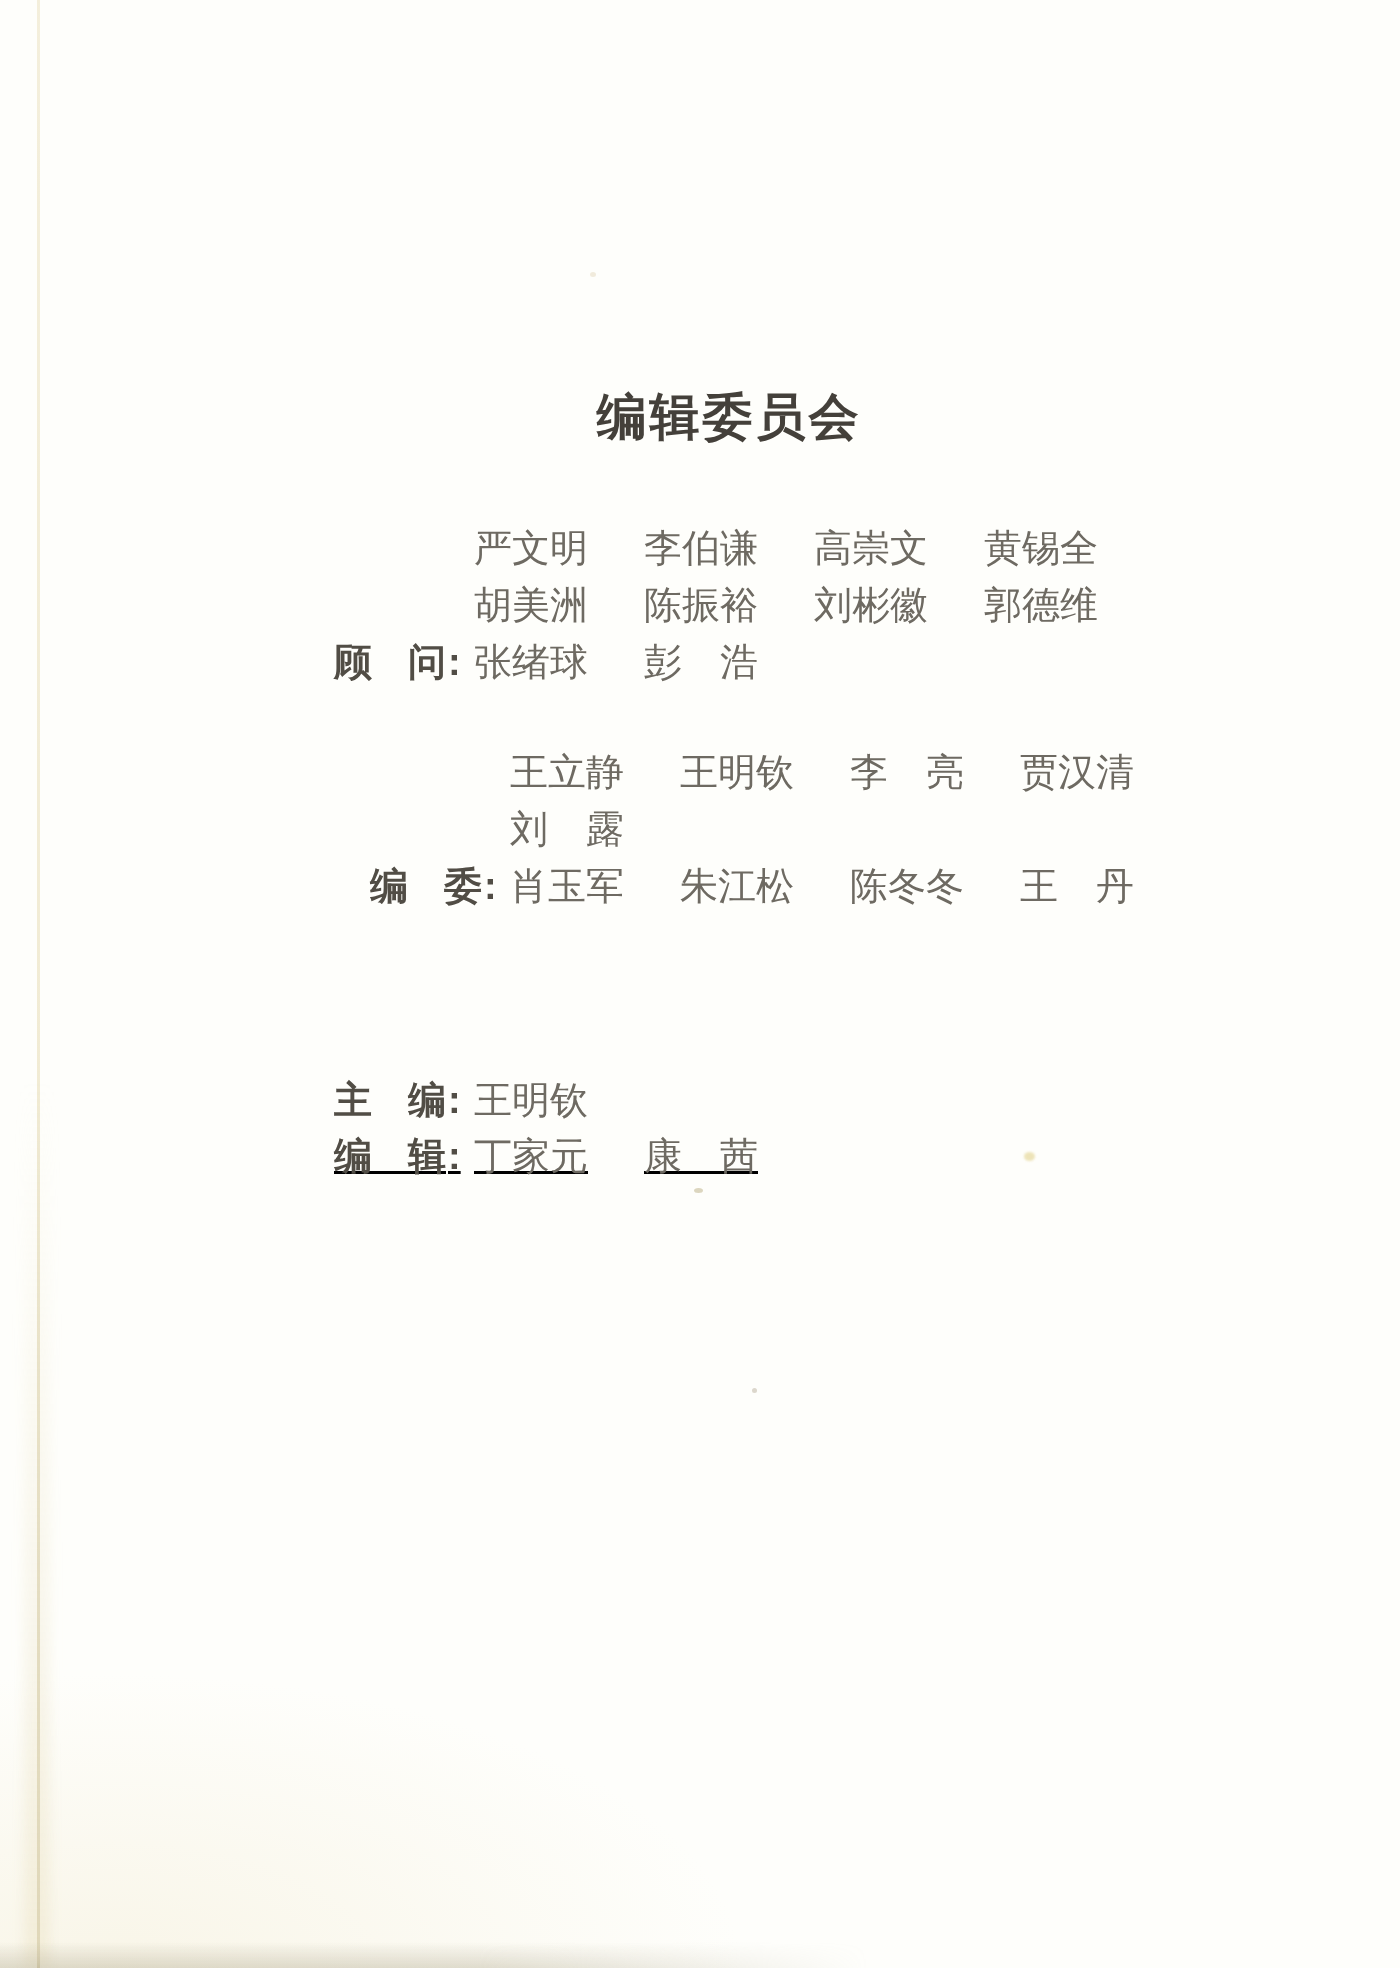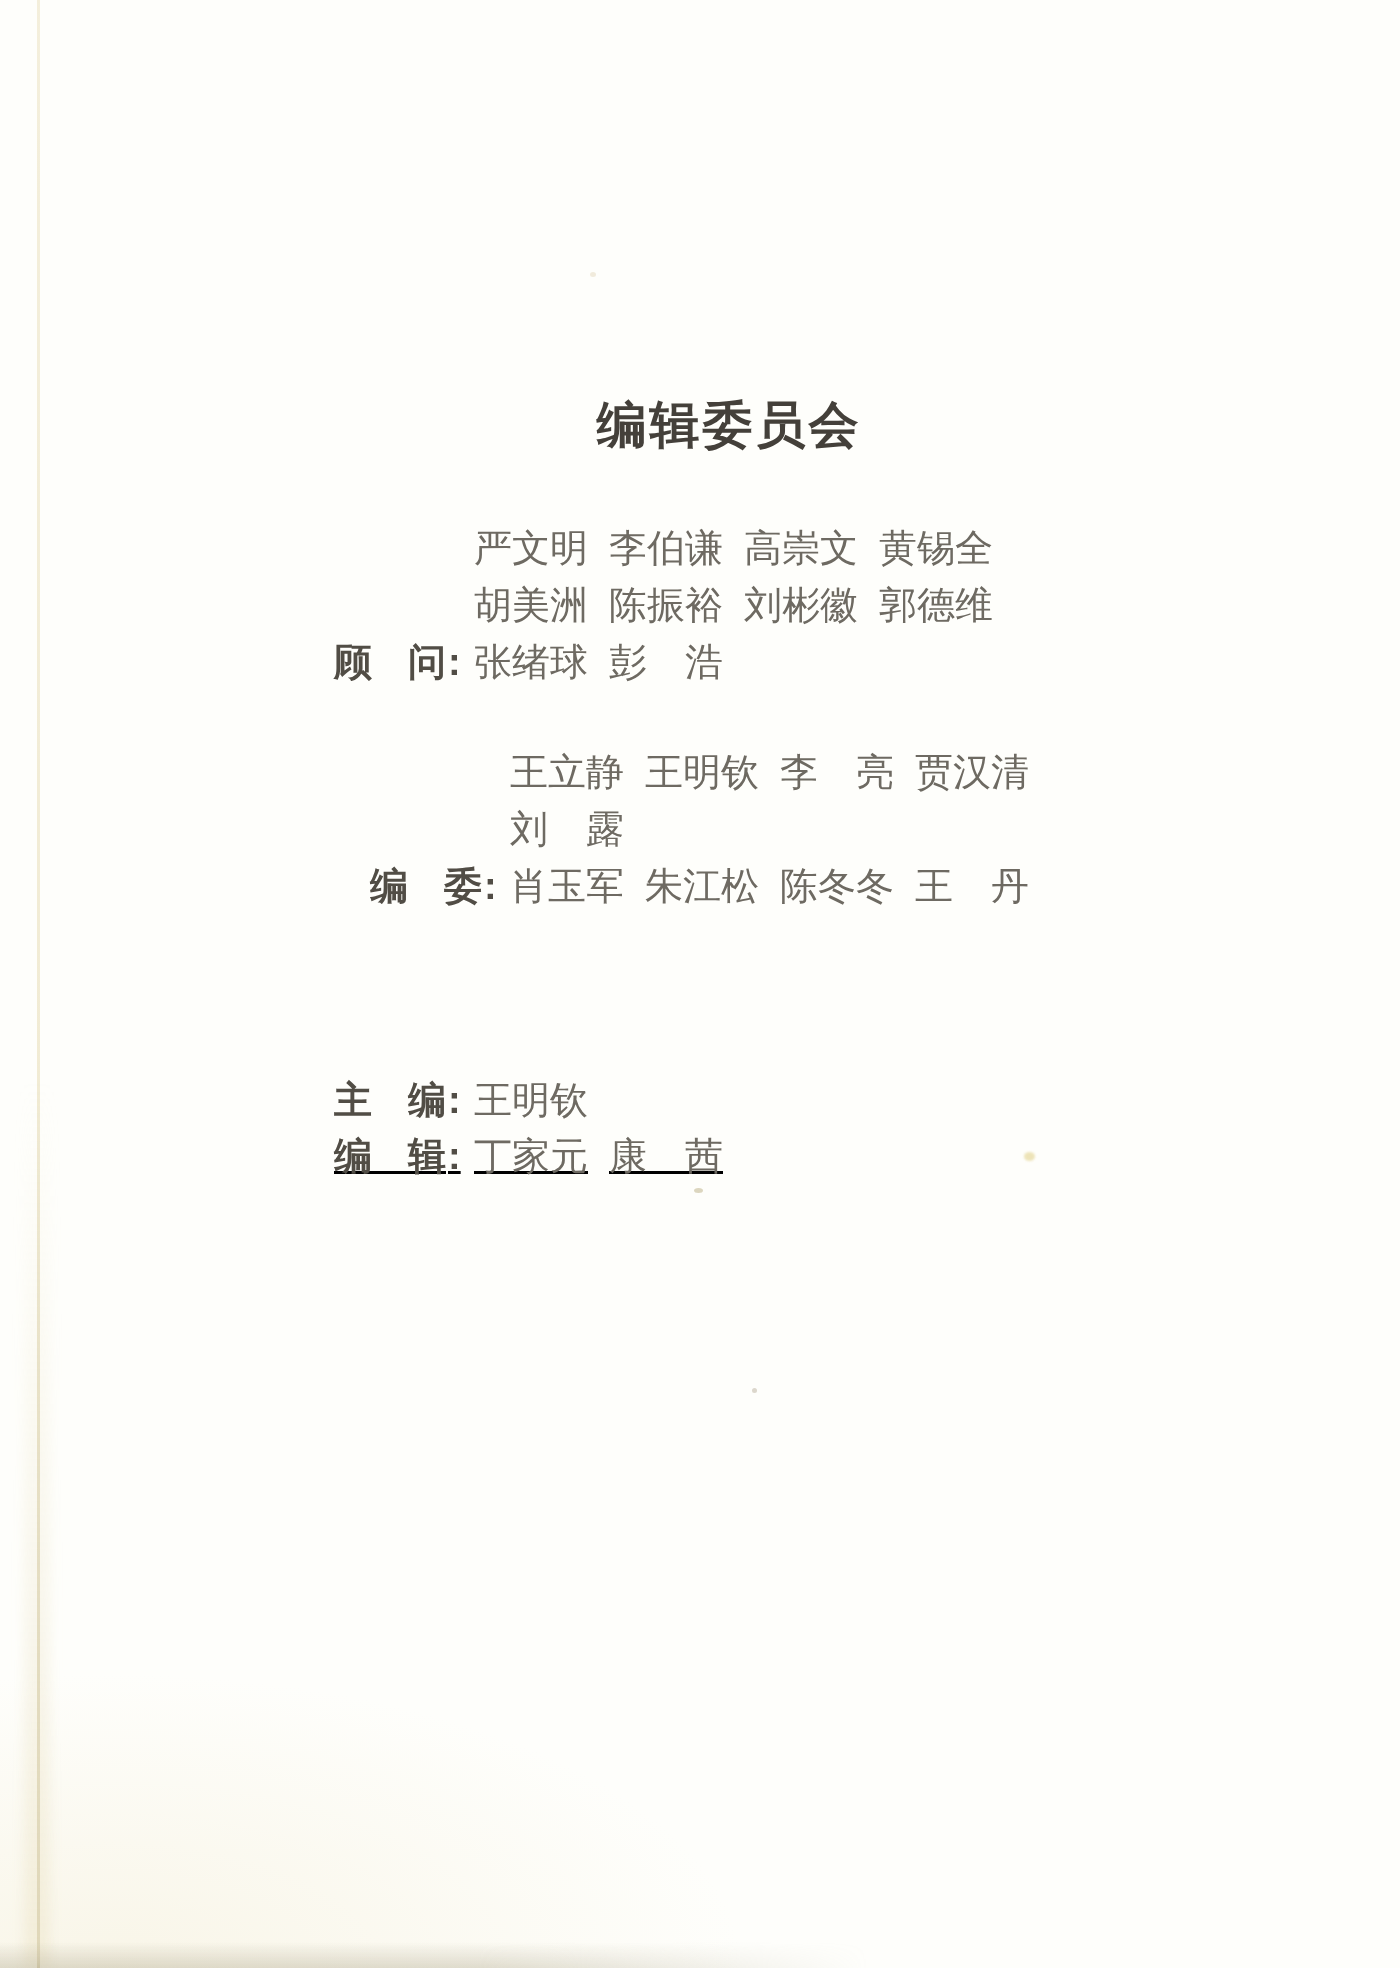--- a/index.html
+++ b/index.html
@@ -45,21 +45,21 @@
     height: 26px;
     background: linear-gradient(to top, rgba(176,168,142,0.38), rgba(176,168,142,0));
     -webkit-mask-image: linear-gradient(to right, #000 55%, transparent 100%);
             mask-image: linear-gradient(to right, #000 55%, transparent 100%);
   }
   .title {
     position: absolute;
     top: 384px;
     left: 0;
     right: 0;
-    margin: 8px;
+    margin: 0;
     padding-left: 58px;           
     text-align: center;
     font-size: 50px;
     font-weight: 700;
     letter-spacing: 3px;
     color: #44403a;
   }
   .section {
     position: absolute;
     left: 334px;
@@ -89,21 +89,21 @@
     margin-left: 2px;
     font-family: "Liberation Sans", "DejaVu Sans", sans-serif;
     font-weight: 600;
     color: #514d45;
   }
   .rows {
     margin-left: 12px;
   }
   .name-row {
     display: flex;
-    gap: 21px;
+    gap: 56px;
     height: 57px;
   }
   .name-cell {
     display: inline-block;
     width: 114px;
     color: #6e6a62;
     font-weight: 400;
     white-space: nowrap;
   }
   .name-cell.spread {

